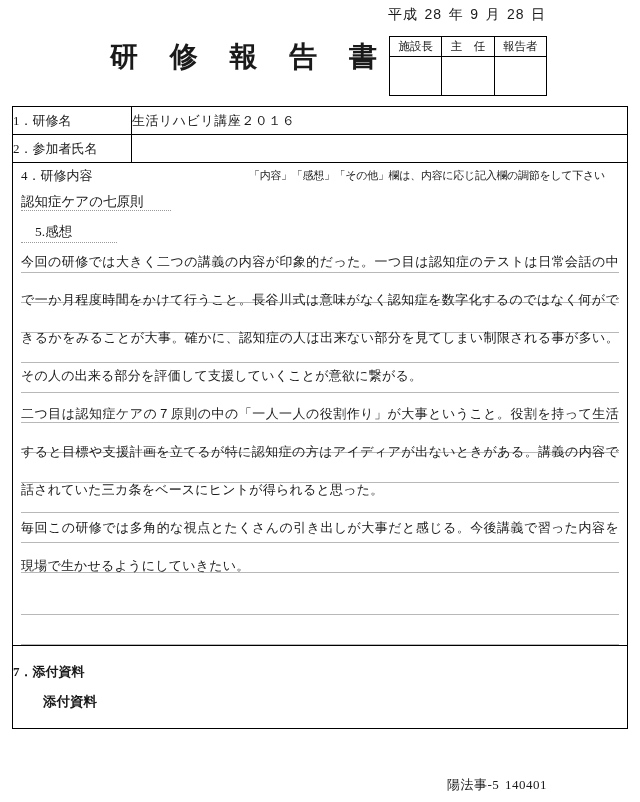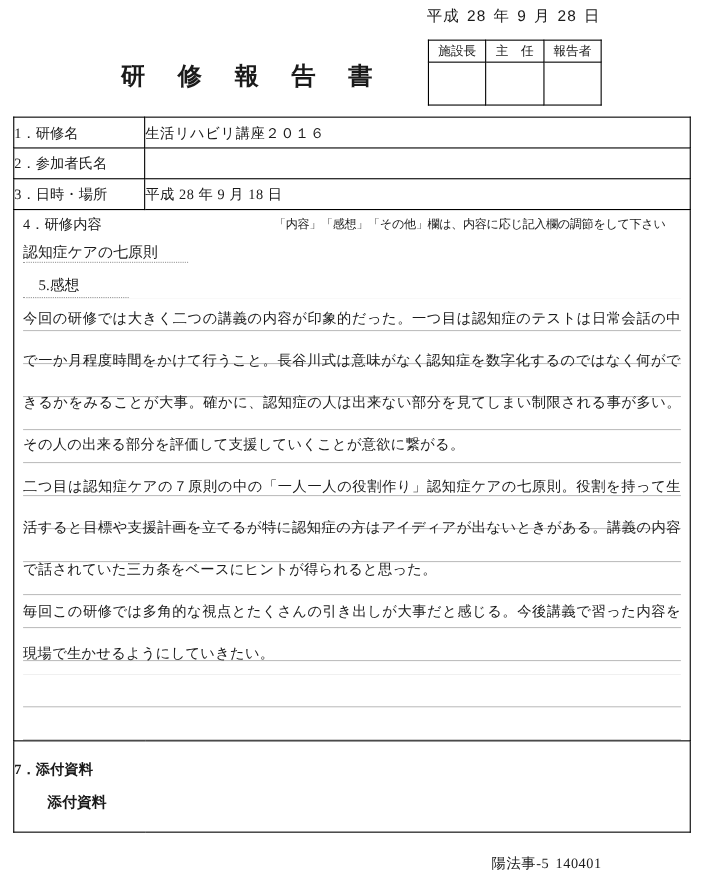--- a/index.html
+++ b/index.html
@@ -31,25 +31,24 @@
     letter-spacing: 1px;
     white-space: nowrap;
   }
   .date-line span { margin: 0 1px; }
   .date-num { font-family: "Liberation Sans", sans-serif; font-size: 14px; }
 
   .doc-title {
     position: absolute;
     top: 38px;
     left: 110px;
-    font-size: 22px;
+    font-size: 28px;
     letter-spacing: 11px;
     font-weight: bold;
     font-family: "DejaVu Serif", serif;
-    margin-top: 16px;
   }
   table.stamp {
     position: absolute;
     top: 36px;
     right: 18px;
     width: 158px;
     border-collapse: collapse;
     table-layout: fixed;
   }
   table.stamp td {
@@ -227,35 +226,31 @@
     <tbody>
         <tr>
       <td class="lbl">1．研修名</td>
       <td class="val val-strong">生活リハビリ講座２０１６</td>
     </tr>
     <tr>
       <td class="lbl">2．参加者氏名</td>
       <td class="val"></td>
     </tr>
     <tr>
-      <td class="lbl">3．日時・場所</td>
-      <td class="val val-strong">平成 28 年 9 月 18 日</td>
-    </tr>
-    <tr>
       <td class="content-cell" colspan="2">
         <div class="content-head">
           <span>4．研修内容</span>
           <span class="content-note">「内容」「感想」「その他」欄は、内容に応じ記入欄の調節をして下さい</span>
         </div>
         <div class="content-body">
           <div class="sub-head">認知症ケアの七原則</div>
           <div class="sub-head2">5.感想</div>
           <div class="para">
             <p>今回の研修では大きく二つの講義の内容が印象的だった。一つ目は認知症のテストは日常会話の中で一か月程度時間をかけて行うこと。長谷川式は意味がなく認知症を数字化するのではなく何ができるかをみることが大事。確かに、認知症の人は出来ない部分を見てしまい制限される事が多い。その人の出来る部分を評価して支援していくことが意欲に繋がる。</p>
-            <p>二つ目は認知症ケアの７原則の中の「一人一人の役割作り」認知症ケアの七原則。役割を持って生活すると目標や支援計画を立てるが特に認知症の方はアイディアが出ないときがある。講義の内容で話されていた三カ条をベースにヒントが得られると思った。</p>
+            <p>二つ目は認知症ケアの７原則の中の「一人一人の役割作り」が大事ということ。役割を持って生活すると目標や支援計画を立てるが特に認知症の方はアイディアが出ないときがある。講義の内容で話されていた三カ条をベースにヒントが得られると思った。</p>
             <p>毎回この研修では多角的な視点とたくさんの引き出しが大事だと感じる。今後講義で習った内容を現場で生かせるようにしていきたい。</p>
           </div>
           <div class="blank-lines"></div>
         </div>
       </td>
     </tr>
     <tr>
       <td class="attach-cell" colspan="2">
         <div>7．添付資料</div>
         <div class="attach-item">添付資料</div>

